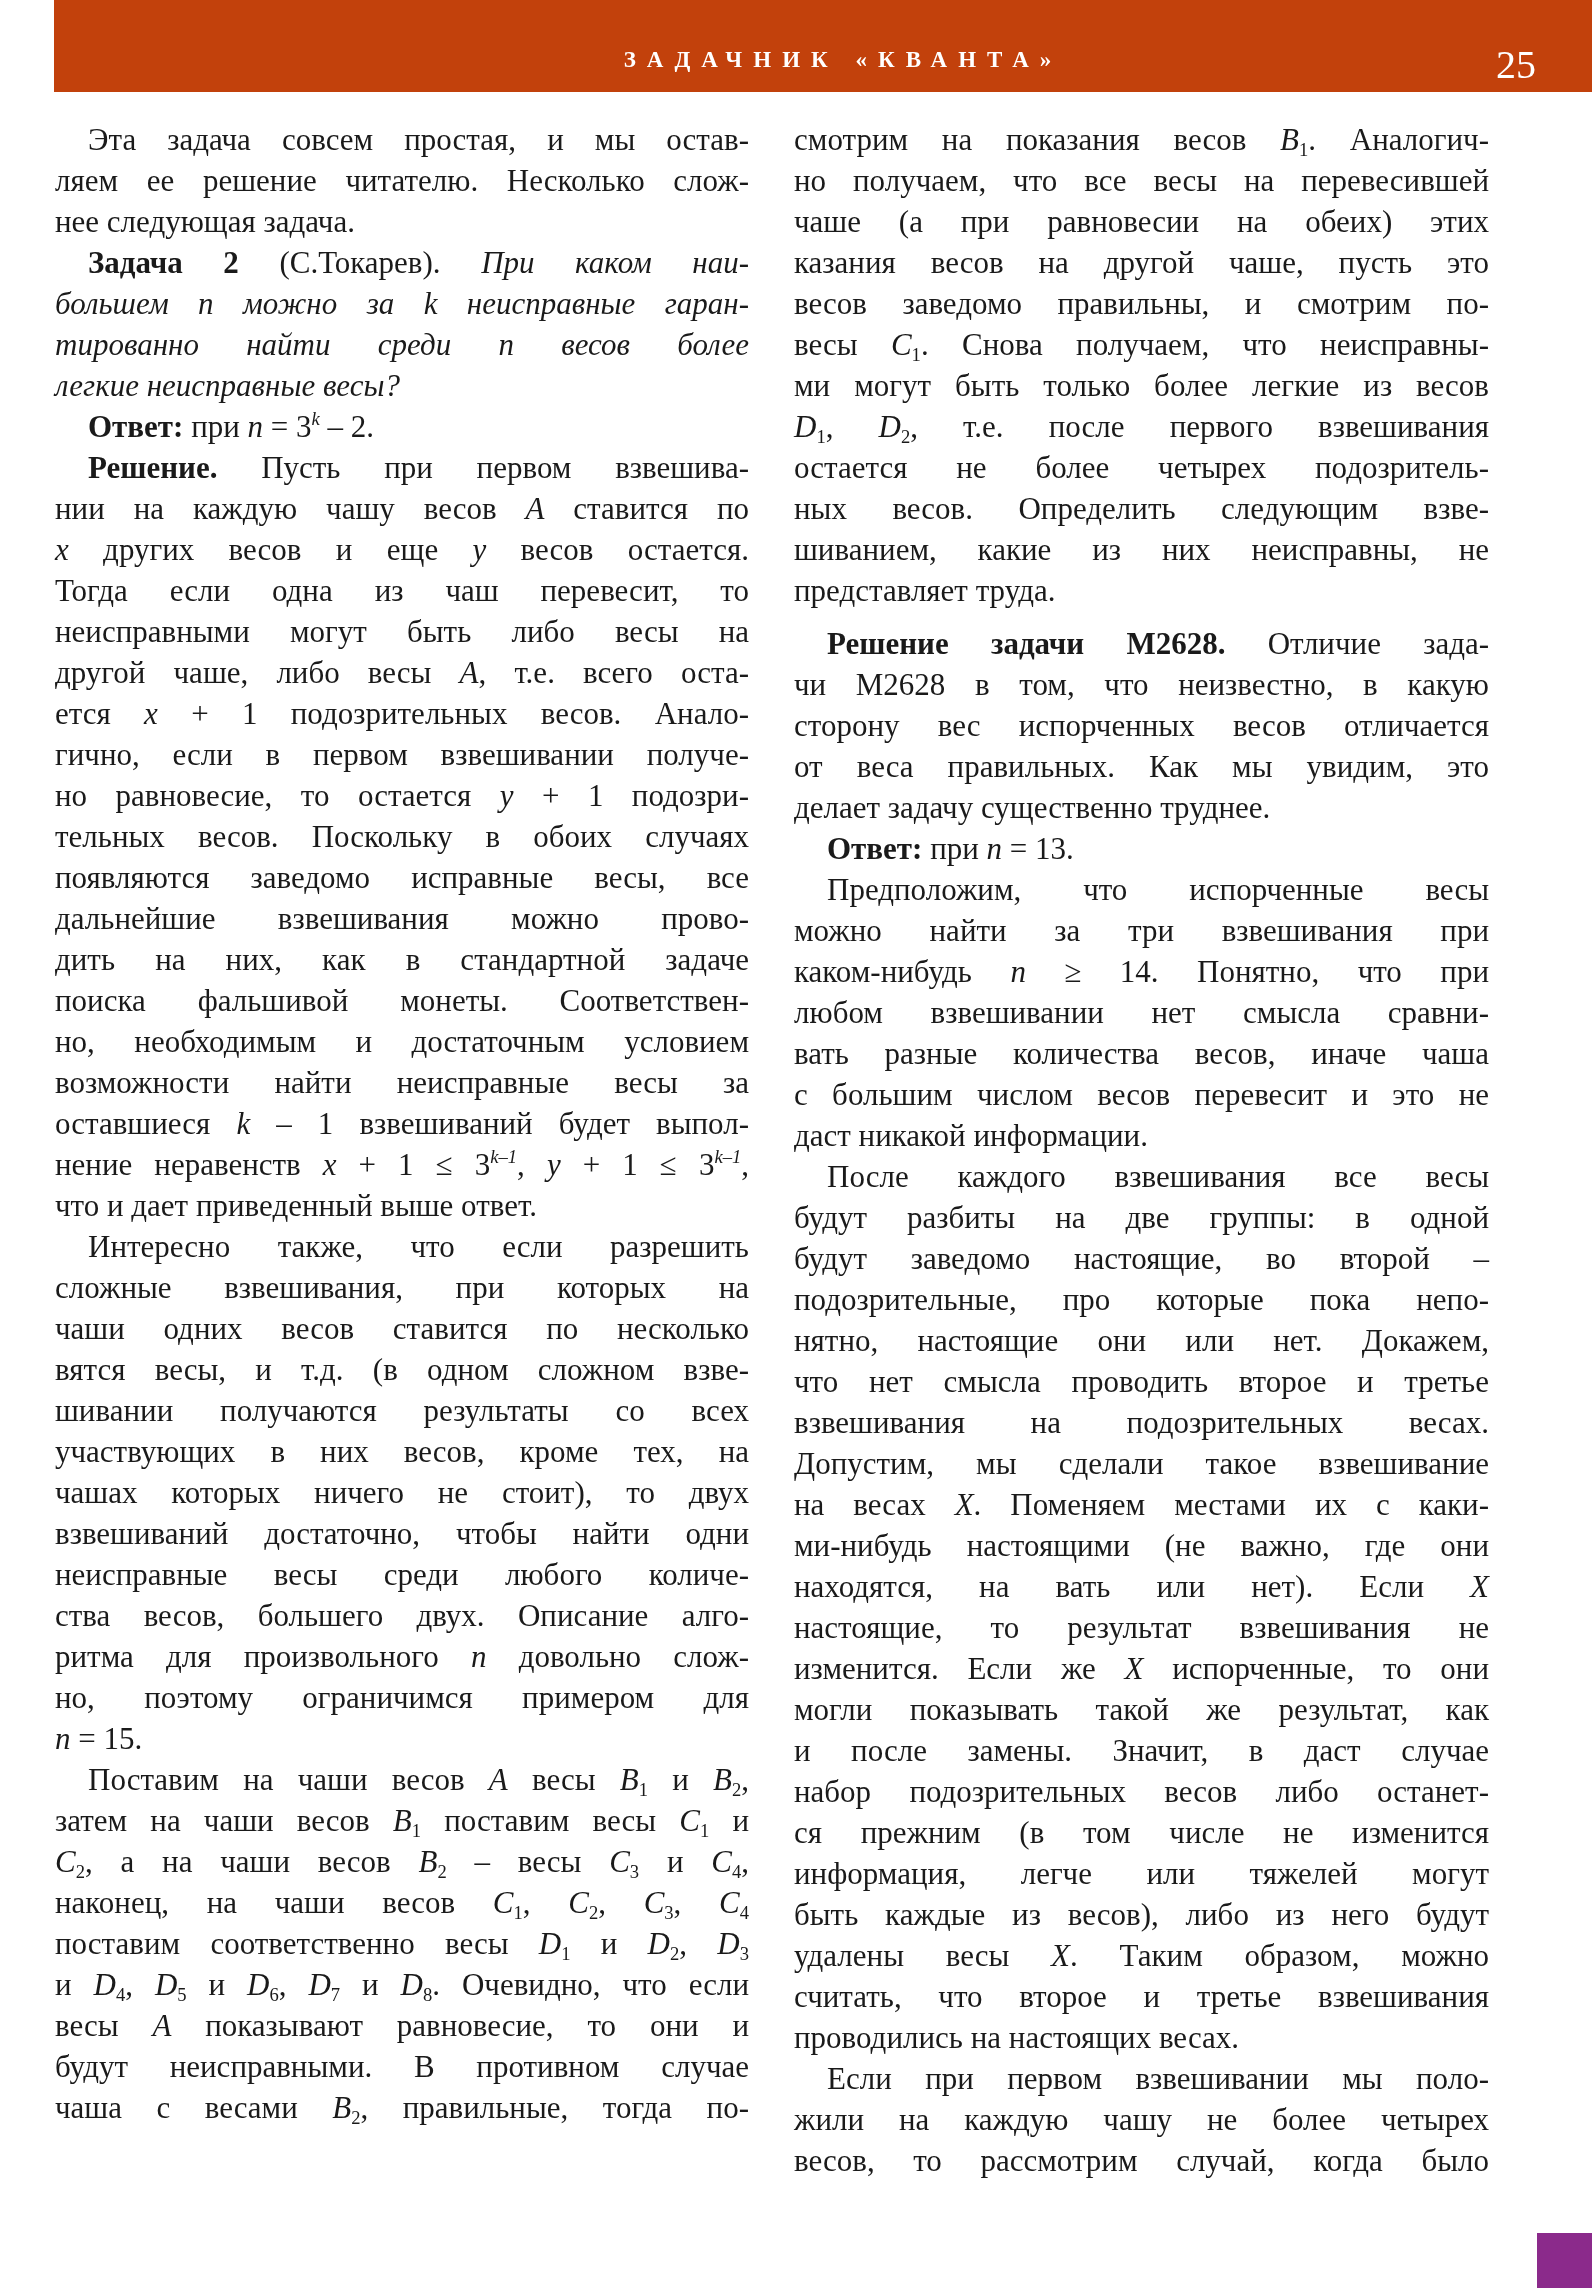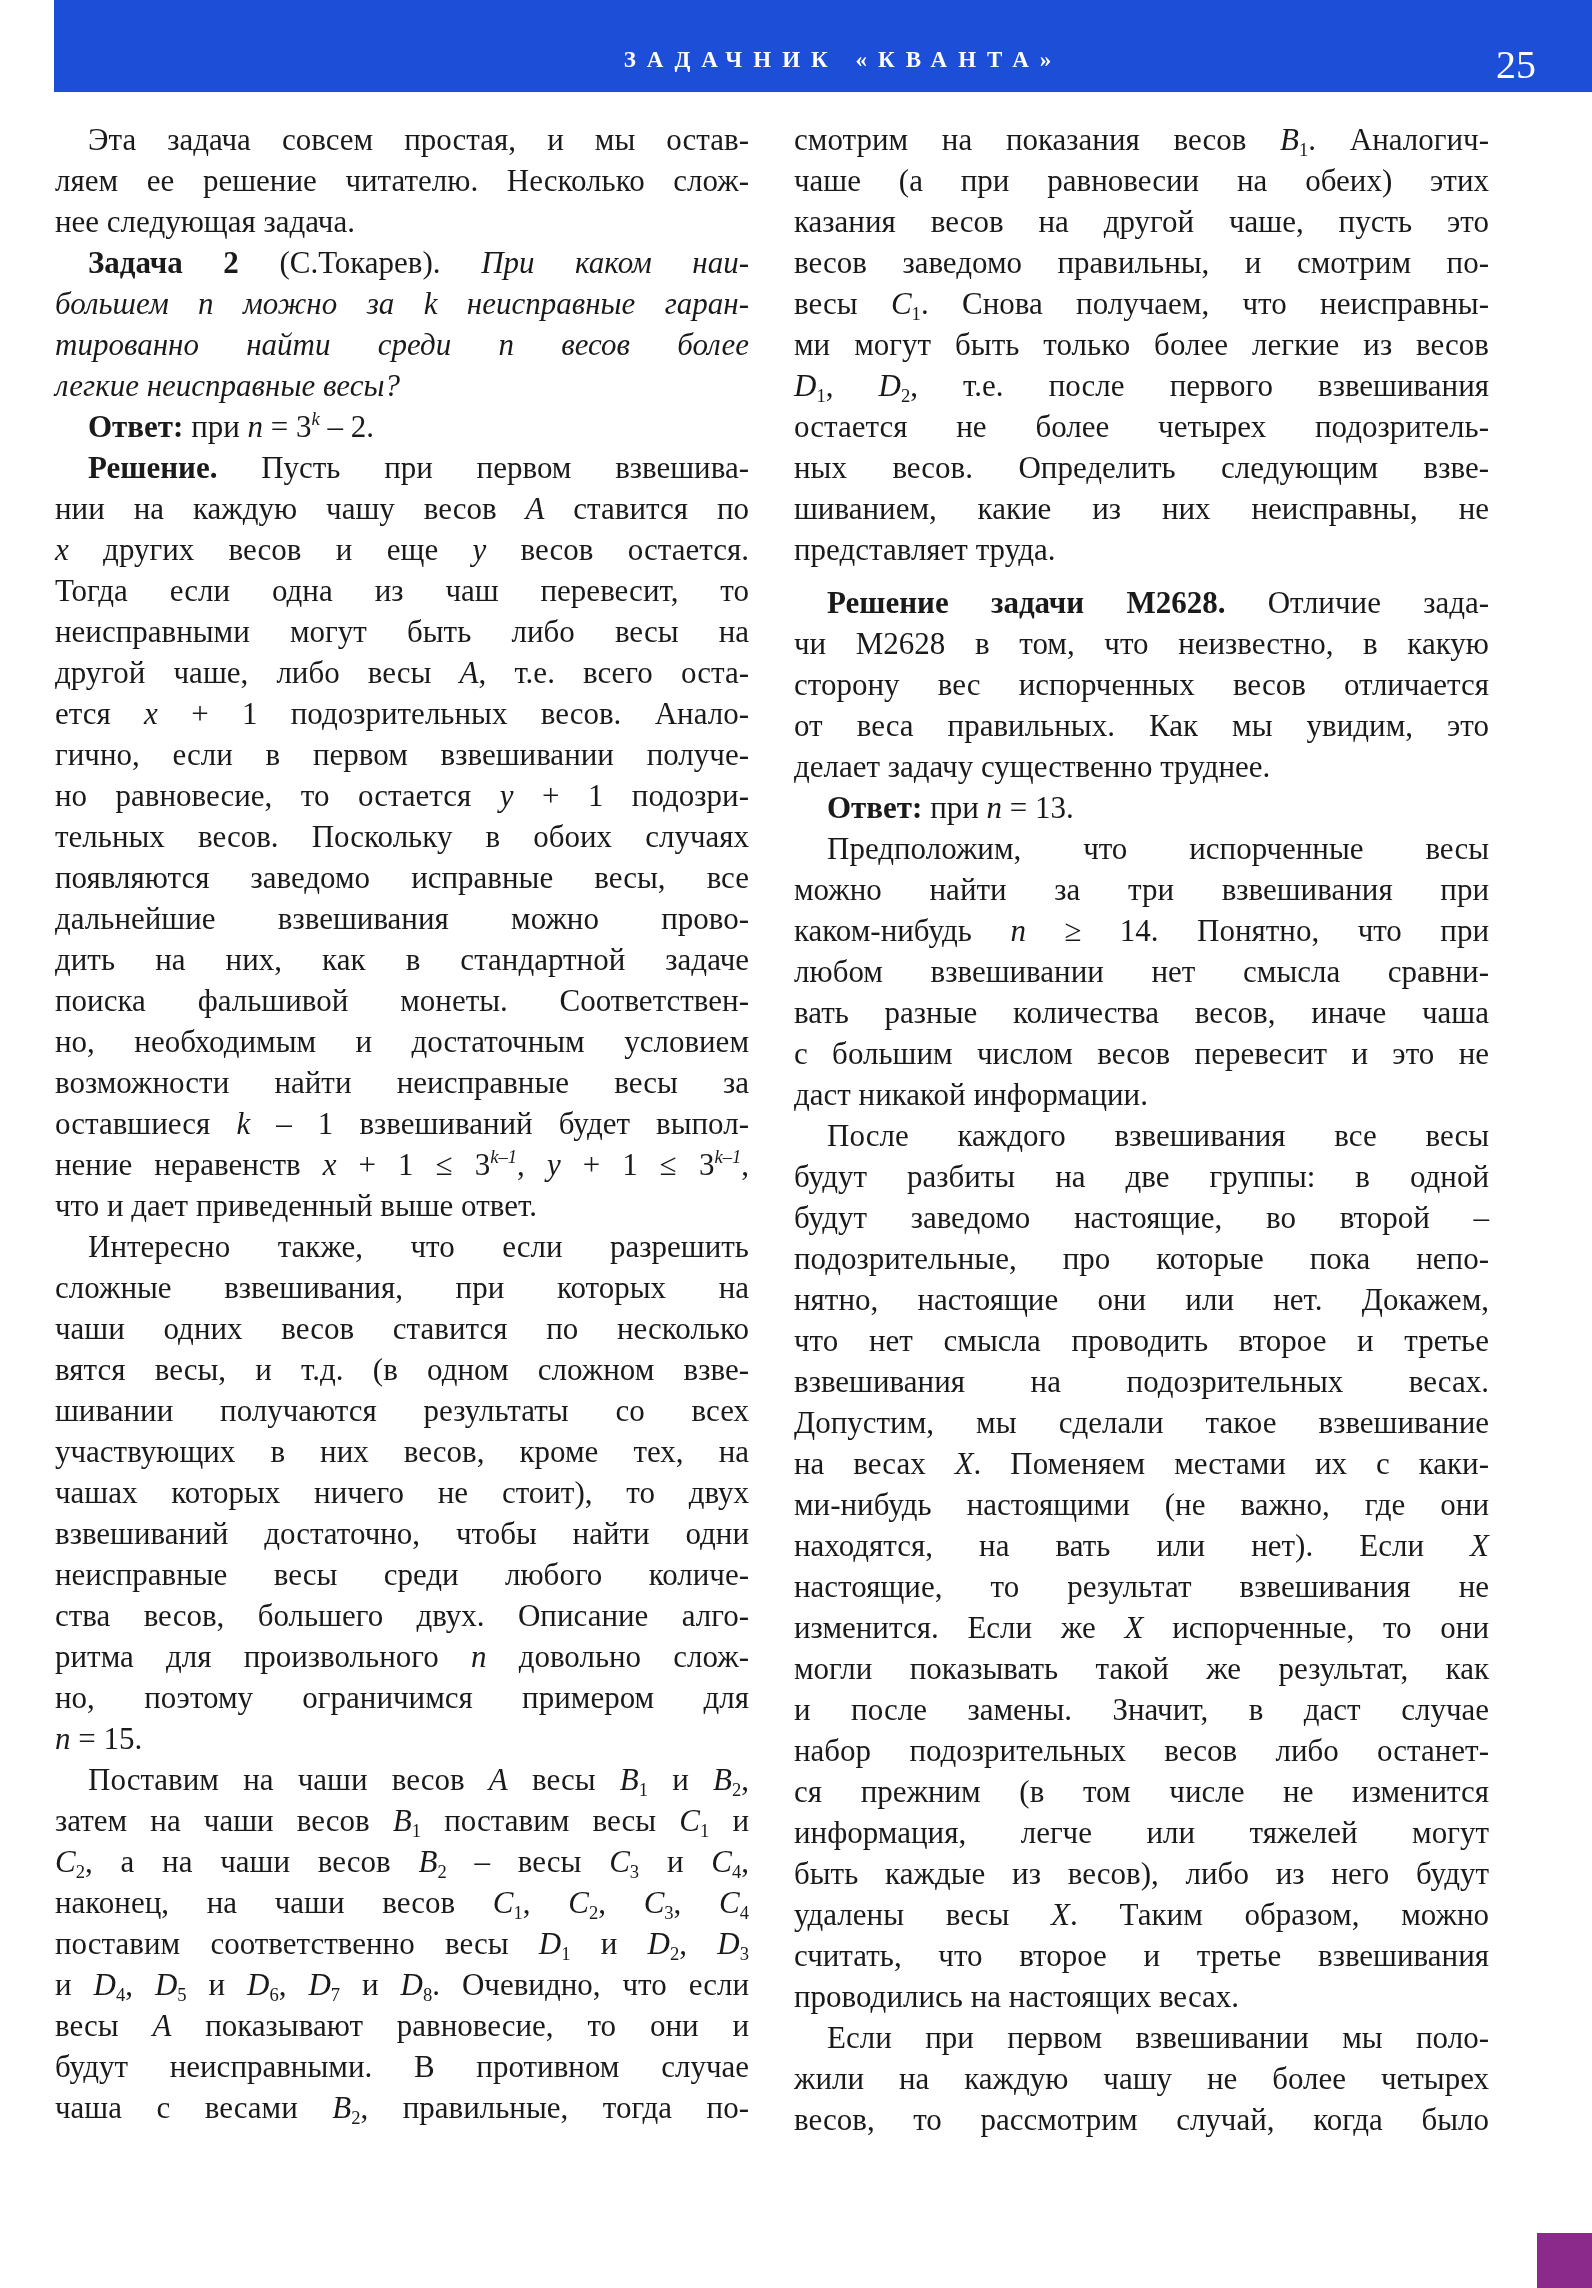--- a/index.html
+++ b/index.html
@@ -3,21 +3,21 @@
 <meta charset="utf-8">
 <style>
   html, body { margin: 0; padding: 0; }
   body {
     width: 1592px; height: 2289px; position: relative; overflow: hidden;
     background: #ffffff; color: #1a1a1a;
     font-family: "Liberation Serif", "DejaVu Serif", serif;
   }
   .header {
     position: absolute; left: 54px; top: 0; width: 1538px; height: 92px;
-    background: #1d4ed8;
+    background: #c2410c;
   }
   .header-title {
     position: absolute; left: 0; width: 1538px; top: 47px; text-align: center;
     color: #ffffff; font-weight: bold; font-size: 23px; letter-spacing: 11px;
     line-height: 26px; padding-left: 40px; box-sizing: border-box;
   }
   .page-number {
     position: absolute; right: 56px; top: 43px; color: #ffffff;
     font-size: 40px; line-height: 44px; font-weight: normal;
   }
@@ -103,20 +103,21 @@
   <span class="line"><span>наконец, на чаши весов </span><i>C</i><sub>1</sub><span>, </span><i>C</i><sub>2</sub><span>, </span><i>C</i><sub>3</sub><span>, </span><i>C</i><sub>4</sub></span>
   <span class="line"><span>поставим соответственно весы </span><i>D</i><sub>1</sub><span> и </span><i>D</i><sub>2</sub><span>, </span><i>D</i><sub>3</sub></span>
   <span class="line"><span>и </span><i>D</i><sub>4</sub><span>, </span><i>D</i><sub>5</sub><span> и </span><i>D</i><sub>6</sub><span>, </span><i>D</i><sub>7</sub><span> и </span><i>D</i><sub>8</sub><span>. Очевидно, что если</span></span>
   <span class="line"><span>весы </span><i>A</i><span> показывают равновесие, то они и</span></span>
   <span class="line">будут неисправными. В противном случае</span>
   <span class="line"><span>чаша с весами </span><i>B</i><sub>2</sub><span>, правильные, тогда по-</span></span>
 </div>
 
 <div class="column col-right">
   <span class="line"><span>смотрим на показания весов </span><i>B</i><sub>1</sub><span>. Аналогич-</span></span>
+  <span class="line">но получаем, что все весы на перевесившей</span>
   <span class="line">чаше (а при равновесии на обеих) этих</span>
   <span class="line">казания весов на другой чаше, пусть это</span>
   <span class="line">весов заведомо правильны, и смотрим по-</span>
   <span class="line"><span>весы </span><i>C</i><sub>1</sub><span>. Снова получаем, что неисправны-</span></span>
   <span class="line">ми могут быть только более легкие из весов</span>
   <span class="line"><i>D</i><sub>1</sub><span>, </span><i>D</i><sub>2</sub><span>, т.е. после первого взвешивания</span></span>
   <span class="line">остается не более четырех подозритель-</span>
   <span class="line">ных весов. Определить следующим взве-</span>
   <span class="line">шиванием, какие из них неисправны, не</span>
   <span class="line last">представляет труда.</span>

